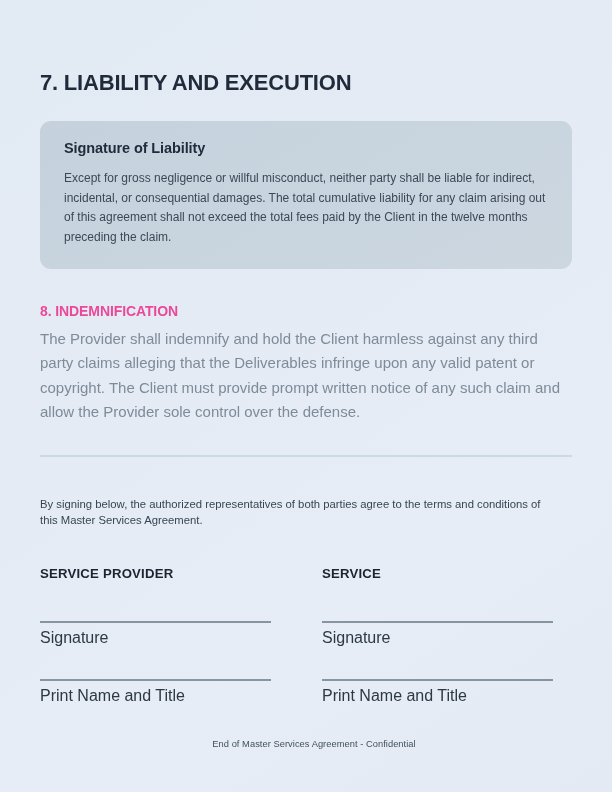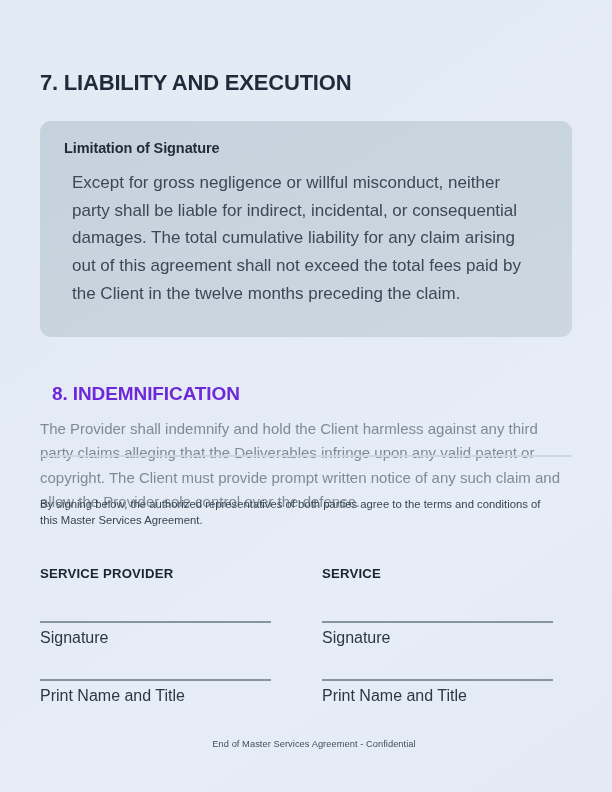--- a/index.html
+++ b/index.html
@@ -43,34 +43,34 @@
     box-sizing: border-box;
   }
   .callout-title {
     margin: 0 0 13px 0;
     font-size: 14.5px;
     font-weight: bold;
     color: #1f2a3a;
     letter-spacing: -0.1px;
   }
   .callout-body {
-    margin: 8px;
-    font-size: 17px;
+    margin: 0;
+    font-size: 12px;
     line-height: 1.62;
     color: #3c4856;
   }
 
   
   .subsection-title {
-    margin: 12px;
+    margin: 0;
     padding-top: 34px;
-    font-size: 19px;
+    font-size: 14px;
     font-weight: bold;
     letter-spacing: -0.1px;
-    color: #6d28d9;
+    color: #ec4899;
   }
   .body-muted {
     margin: 8px 0 0 0;
     font-size: 15px;
     line-height: 1.62;
     color: #7e8b99;
     max-width: 525px;
   }
 
   
@@ -150,21 +150,21 @@
   }
 </style>
 </head>
 <body>
 
 <div class="page">
 
   <h1 class="section-title">7. LIABILITY AND EXECUTION</h1>
 
   <div class="callout">
-    <h2 class="callout-title">Limitation of Signature</h2>
+    <h2 class="callout-title">Signature of Liability</h2>
     <p class="callout-body">Except for gross negligence or willful misconduct, neither party shall be liable for indirect, incidental, or consequential damages. The total cumulative liability for any claim arising out of this agreement shall not exceed the total fees paid by the Client in the twelve months preceding the claim.</p>
   </div>
 
   <h2 class="subsection-title">8. INDEMNIFICATION</h2>
   <p class="body-muted">The Provider shall indemnify and hold the Client harmless against any third party claims alleging that the Deliverables infringe upon any valid patent or copyright. The Client must provide prompt written notice of any such claim and allow the Provider sole control over the defense.</p>
 
   <hr class="divider">
 
   <div class="signatures">
     <p class="sig-intro">By signing below, the authorized representatives of both parties agree to the terms and conditions of this Master Services Agreement.</p>

